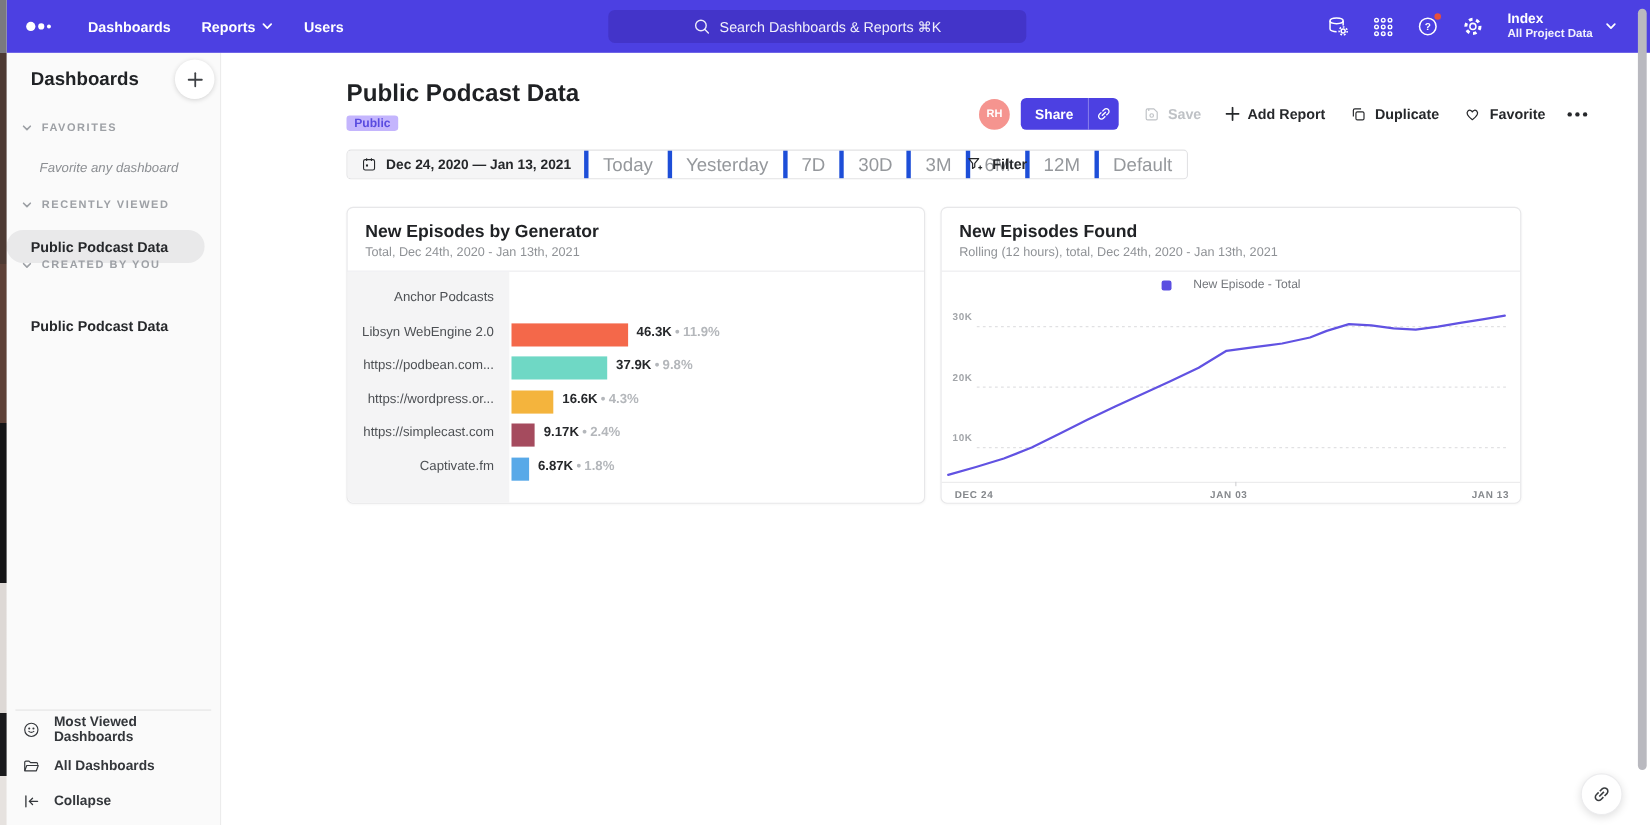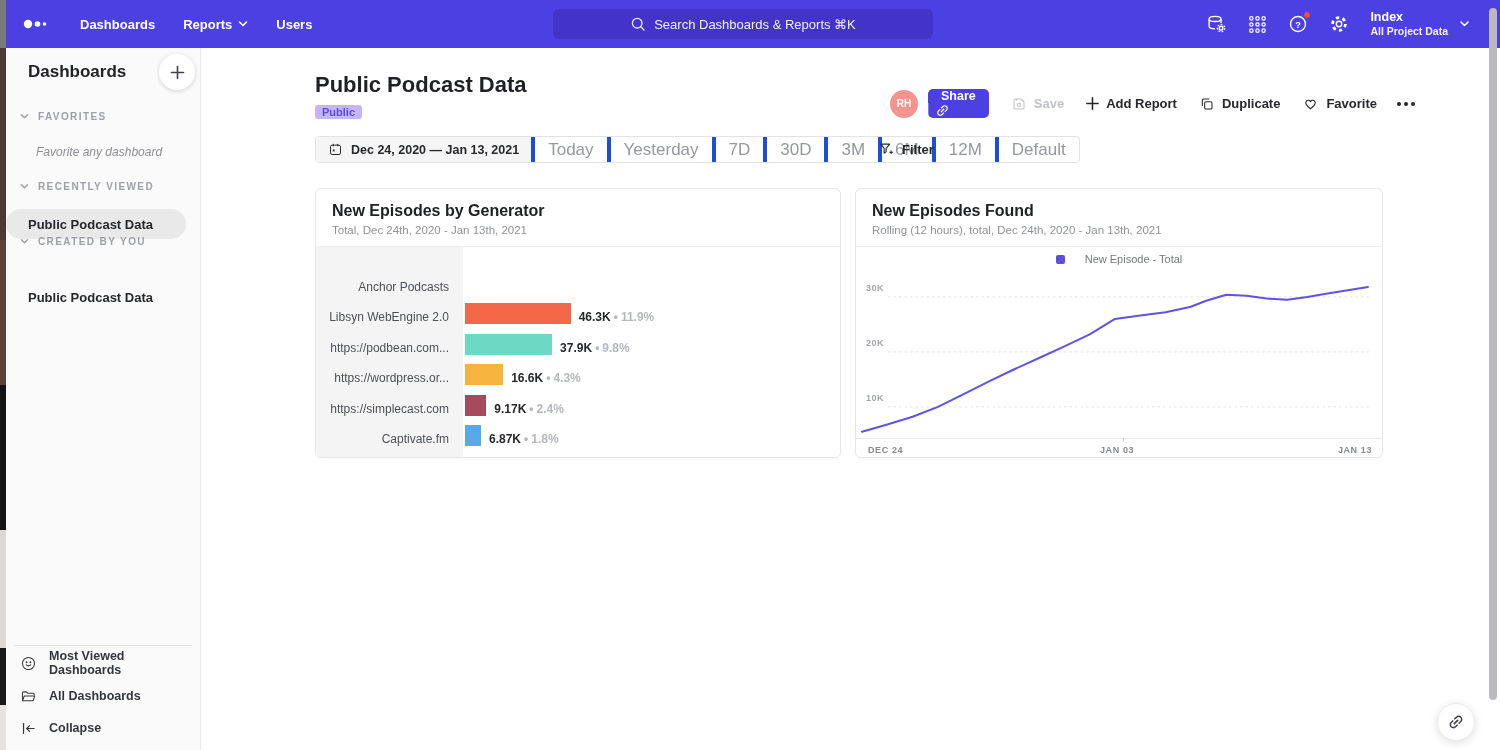--- a/index.html
+++ b/index.html
@@ -40,21 +40,21 @@
   .sb-foot { position:absolute; left:14px; height:20px; display:flex; align-items:center; gap:12px; cursor:pointer; }
   .sb-foot span { font-size:12.5px; font-weight:bold; color:#34373b; }
 
   
   .main { position:absolute; left:201px; top:48px; right:0; bottom:0; background:#fff; }
   .page-title { position:absolute; left:114px; top:24px; font-size:22px; font-weight:bold; color:#1f2124; }
   .page-badge { position:absolute; left:114px; top:57px; background:#c4b5fd; color:#5a4ce0; font-size:11px; font-weight:bold; padding:1px 7px; border-radius:3px; }
 
   .actions { position:absolute; left:689px; top:41px; height:29px; display:flex; align-items:center; }
   .avatar { width:28px; height:28px; border-radius:50%; background:#f5948f; color:#fff; font-size:10px; font-weight:bold; display:flex; align-items:center; justify-content:center; cursor:pointer; }
-  .share-btn { margin-left:10px; height:29px; background:#4c40e2; border-radius:5px; display:flex; align-items:stretch; cursor:pointer; overflow:hidden;flex-direction:column; }
+  .share-btn { margin-left:10px; height:29px; background:#4c40e2; border-radius:5px; display:flex; align-items:stretch; cursor:pointer; overflow:hidden; }
   .share-label { padding:0 13px; color:#fff; font-size:12.5px; font-weight:bold; display:flex; align-items:center; }
   .share-link { width:28px; border-left:1px solid rgba(255,255,255,.3); display:flex; align-items:center; justify-content:center; }
   .act { margin-left:22px; display:flex; align-items:center; gap:7px; cursor:pointer; }
   .act span { font-size:13px; font-weight:bold; color:#26282b; }
   .act.disabled { cursor:default; }
   .act.disabled span { color:#bfc2c6; }
   .more-dots { margin-left:20px; display:flex; gap:3px; cursor:pointer; }
   .more-dots i { width:4px; height:4px; border-radius:50%; background:#26282b; }
 
   .datebar { position:absolute; left:114px; top:88px; height:27px; display:flex; border:1px solid #e2e2e4; border-radius:4px; background:#fff; }
@@ -69,21 +69,21 @@
   .card-bar { left:114px; width:526px; }
   .card-line { left:654px; width:528px; }
   .card-head { position:absolute; left:0; right:0; top:0; height:58px; border-bottom:1px solid #ececee; padding:13px 16px 0; }
   .card-title { font-size:16px; font-weight:bold; color:#202225; }
   .card-sub { margin-top:4px; font-size:11.5px; color:#8f9296; }
 
   
   .bar-area { position:absolute; left:0; right:0; top:58px; bottom:0; }
   .label-col { position:absolute; left:0; top:0; bottom:0; width:147px; background:#f4f4f5; border-radius:0 0 0 6px; }
   .bar-rows { position:absolute; left:0; right:16px; top:16px; }
-  .bar-row { display:flex; align-items:flex-end; height:30.5px; }
+  .bar-row { display:flex; align-items:flex-start; height:30.5px; }
   .bar-label { width:147px; flex:none; padding-right:14px; text-align:right; font-size:12px; color:#4d5054; position:relative; z-index:2; }
   .bar { height:21px; margin-left:2px; flex:none; position:relative; cursor:pointer; }
   .bar-value { margin-left:8px; font-size:12px; font-weight:bold; color:#26282b; white-space:nowrap; }
   .bar-value .dot, .bar-value .pct { color:#b4b7bb; margin-left:3px; }
   .bar-value .pct { margin-left:3px; }
   .bar-value.inside { position:absolute; right:8px; top:0; line-height:21px; margin:0; color:#fff; }
   .bar-value.inside .dot, .bar-value.inside .pct { color:rgba(255,255,255,.8); }
 
   
   .legend { position:absolute; left:0; right:0; top:64px; display:flex; justify-content:center; align-items:center; gap:20px; }

